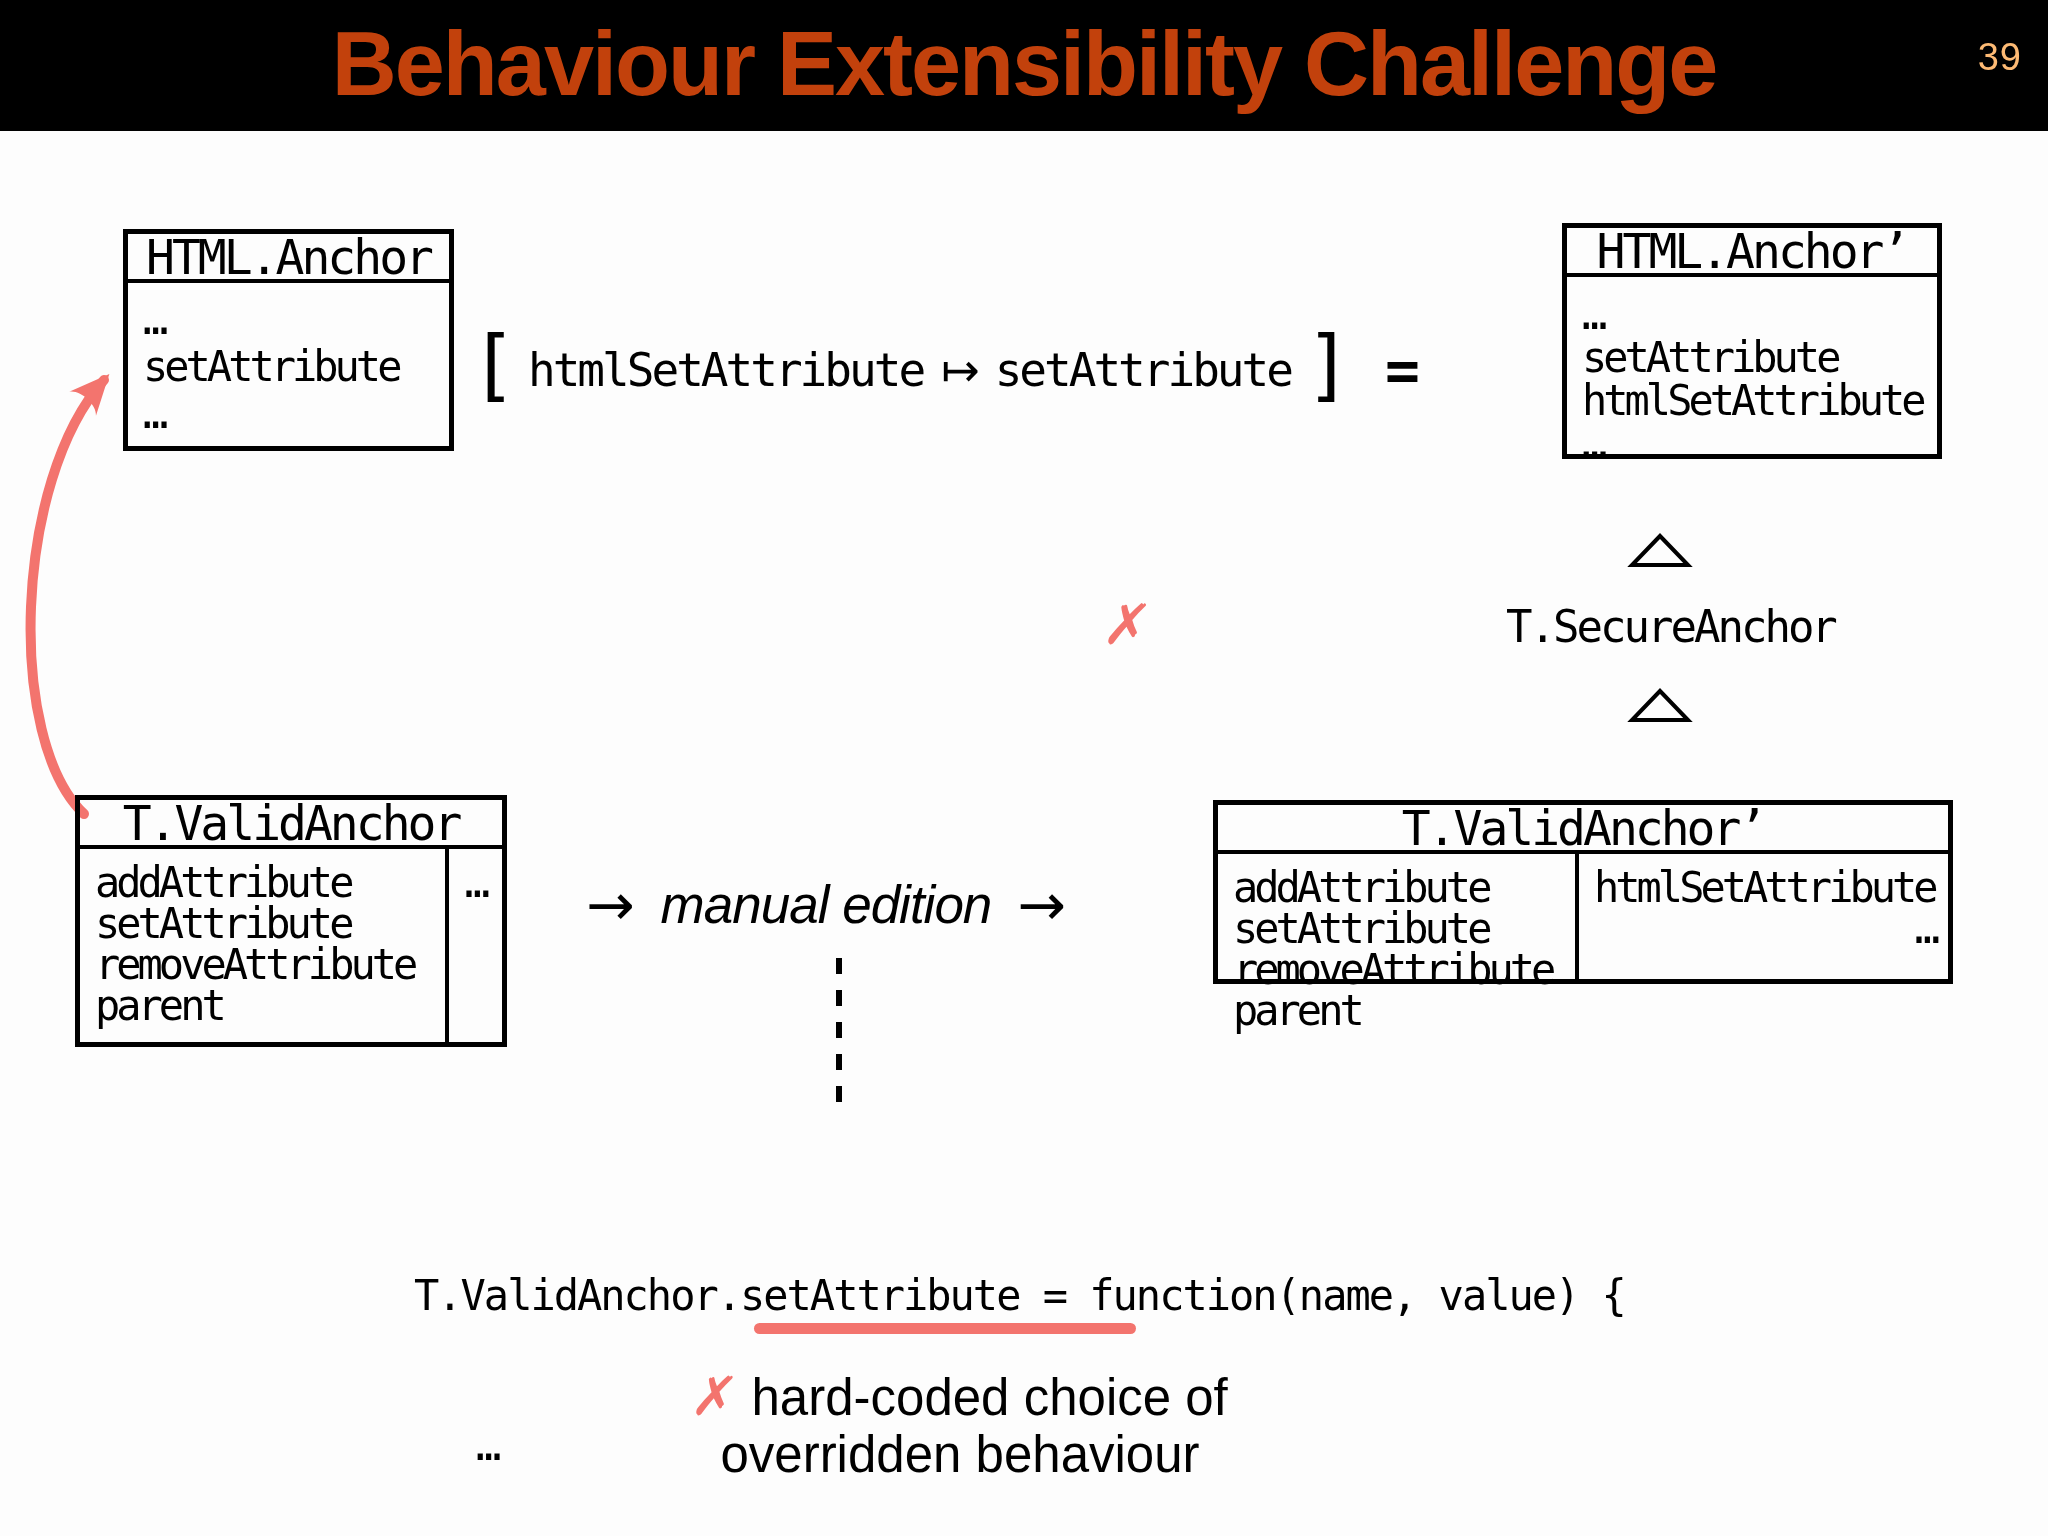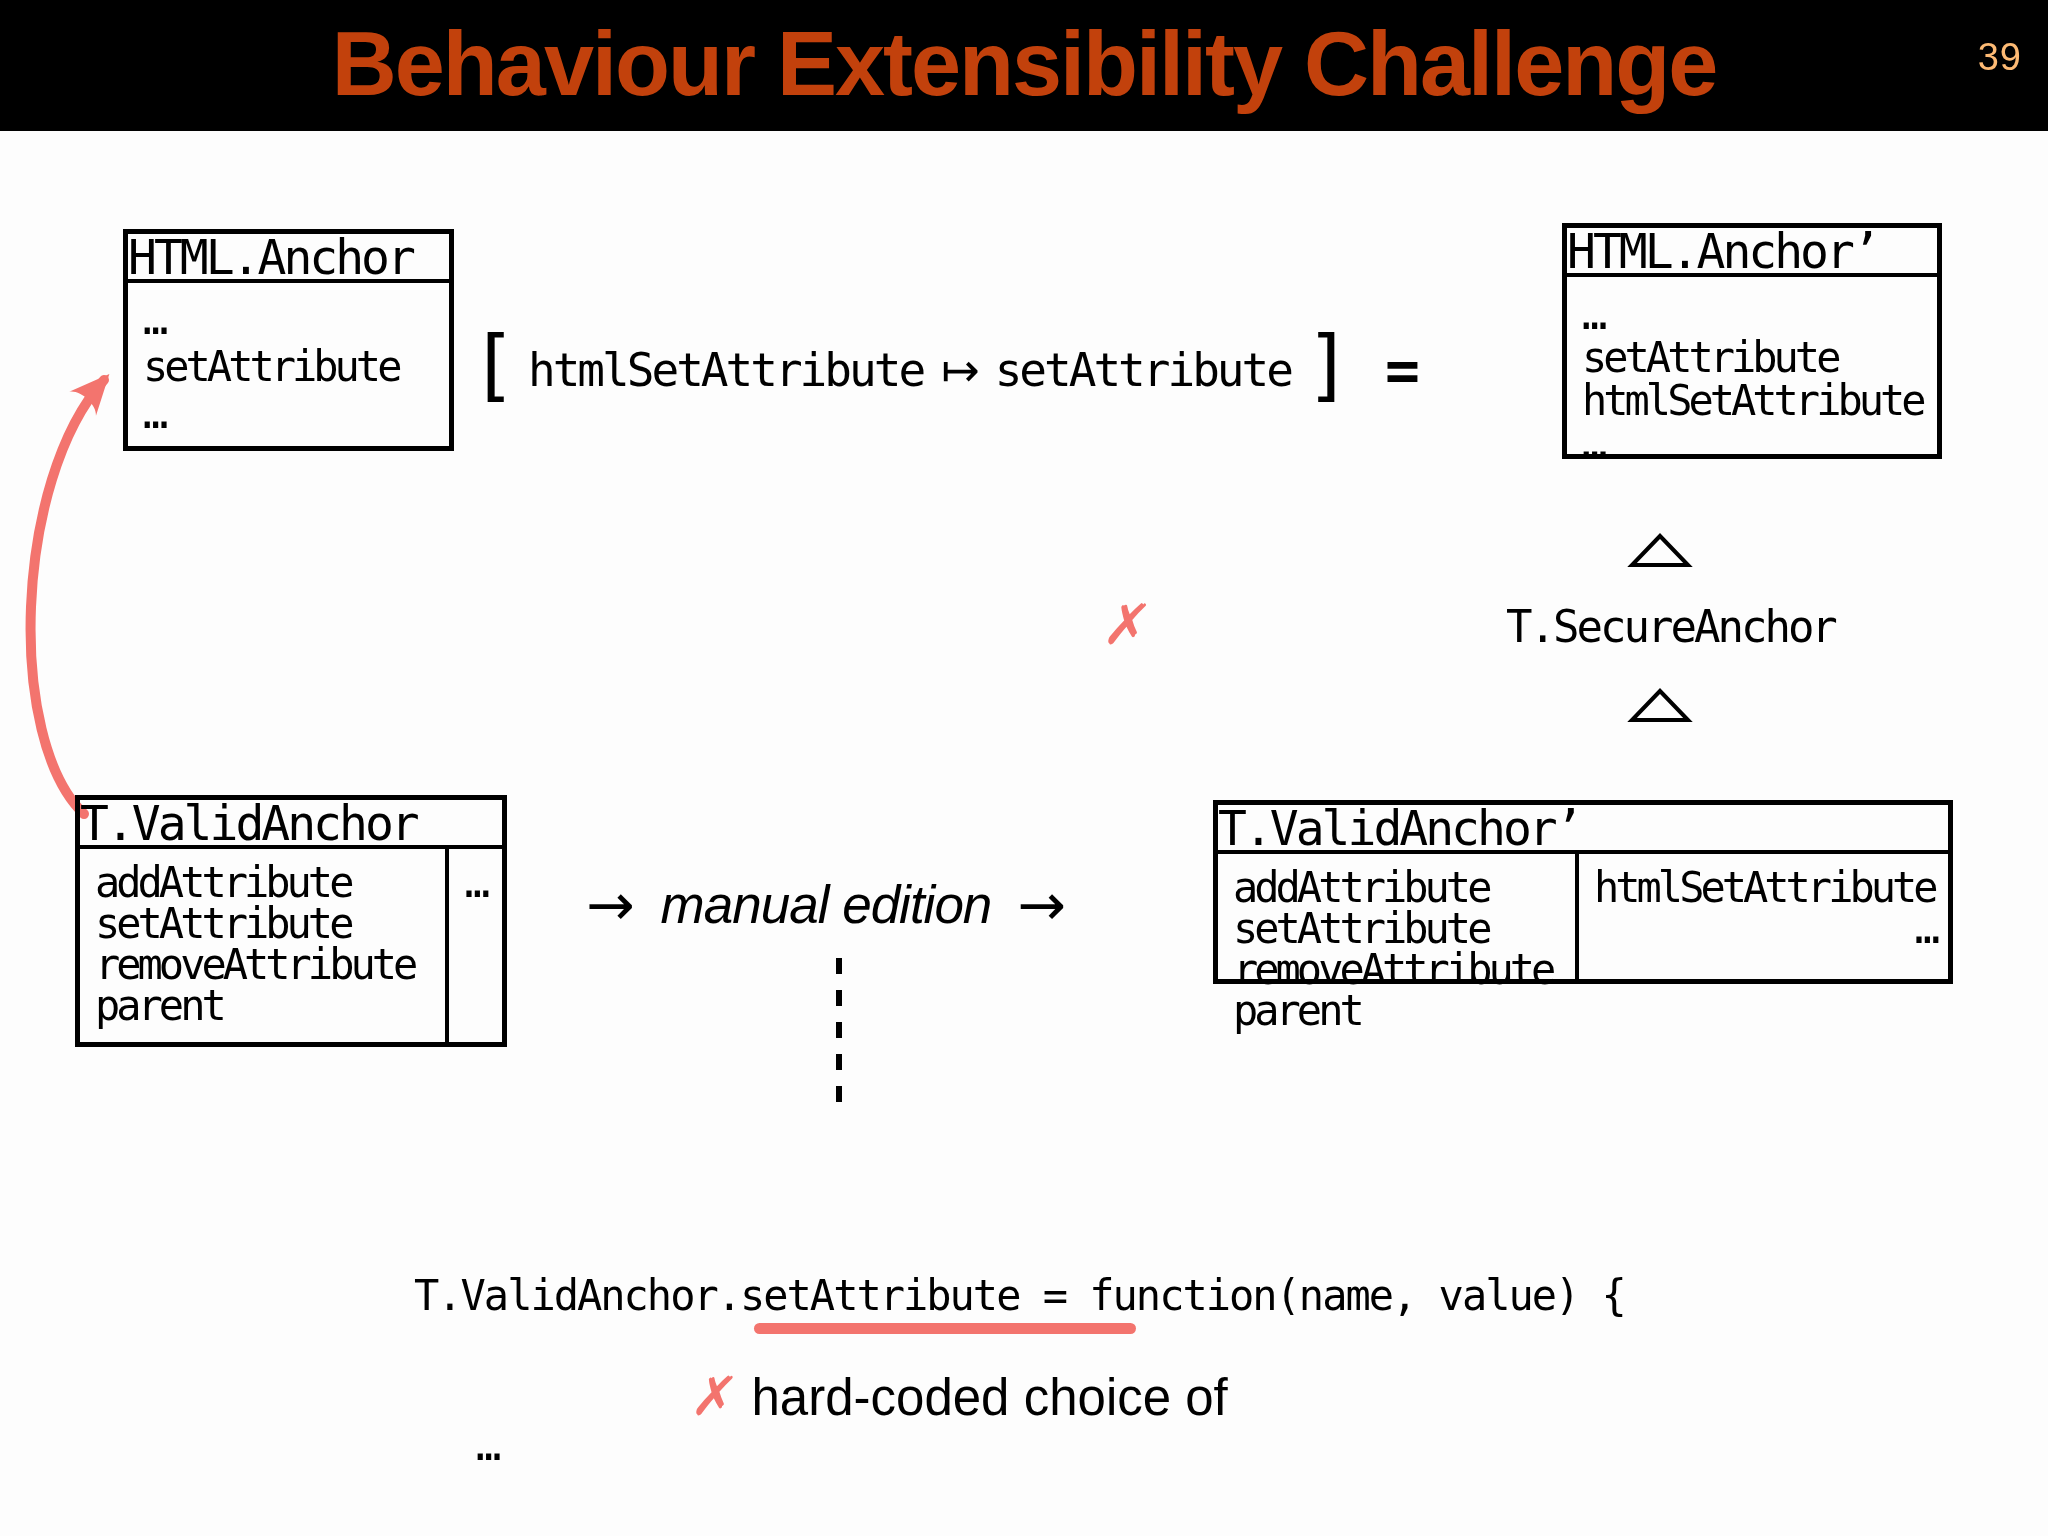--- a/index.html
+++ b/index.html
@@ -25,21 +25,21 @@
   .pagenum {
     position: absolute; top: 36px; right: 26px;
     color: #fdba74; font-size: 38px; letter-spacing: 1px;
   }
 
   
   .box { position: absolute; border: 5px solid #000; }
   .box .hd {
     font-family: "DejaVu Sans Mono", "Liberation Mono", monospace;
     font-size: 48px; letter-spacing: -3px;
-    height: 49px; line-height: 46px; text-align: left;
+    height: 49px; line-height: 46px; text-align: center;
     border-bottom: 4px solid #000; white-space: nowrap;
   }
   .box .bd {
     font-family: "DejaVu Sans Mono", "Liberation Mono", monospace;
     font-size: 42px; letter-spacing: -4px; white-space: nowrap;
   }
   #box-html-anchor { left: 123px; top: 229px; width: 331px; height: 222px; }
   #box-html-anchor .bd { padding: 13px 0 0 15px; line-height: 47px; }
 
   #box-html-anchor-prime { left: 1562px; top: 223px; width: 380px; height: 236px; }
@@ -218,15 +218,16 @@
     <div class="ind">…</div>
     
     
   </div>
   <div class="underline"></div>
 
   <div class="hardnote">
     <div>
       <span class="cross">✗</span><span>hard-coded choice of</span>
     </div>
+    <div>overridden behaviour</div>
   </div>
 
 </div>
 
 </body></html>

